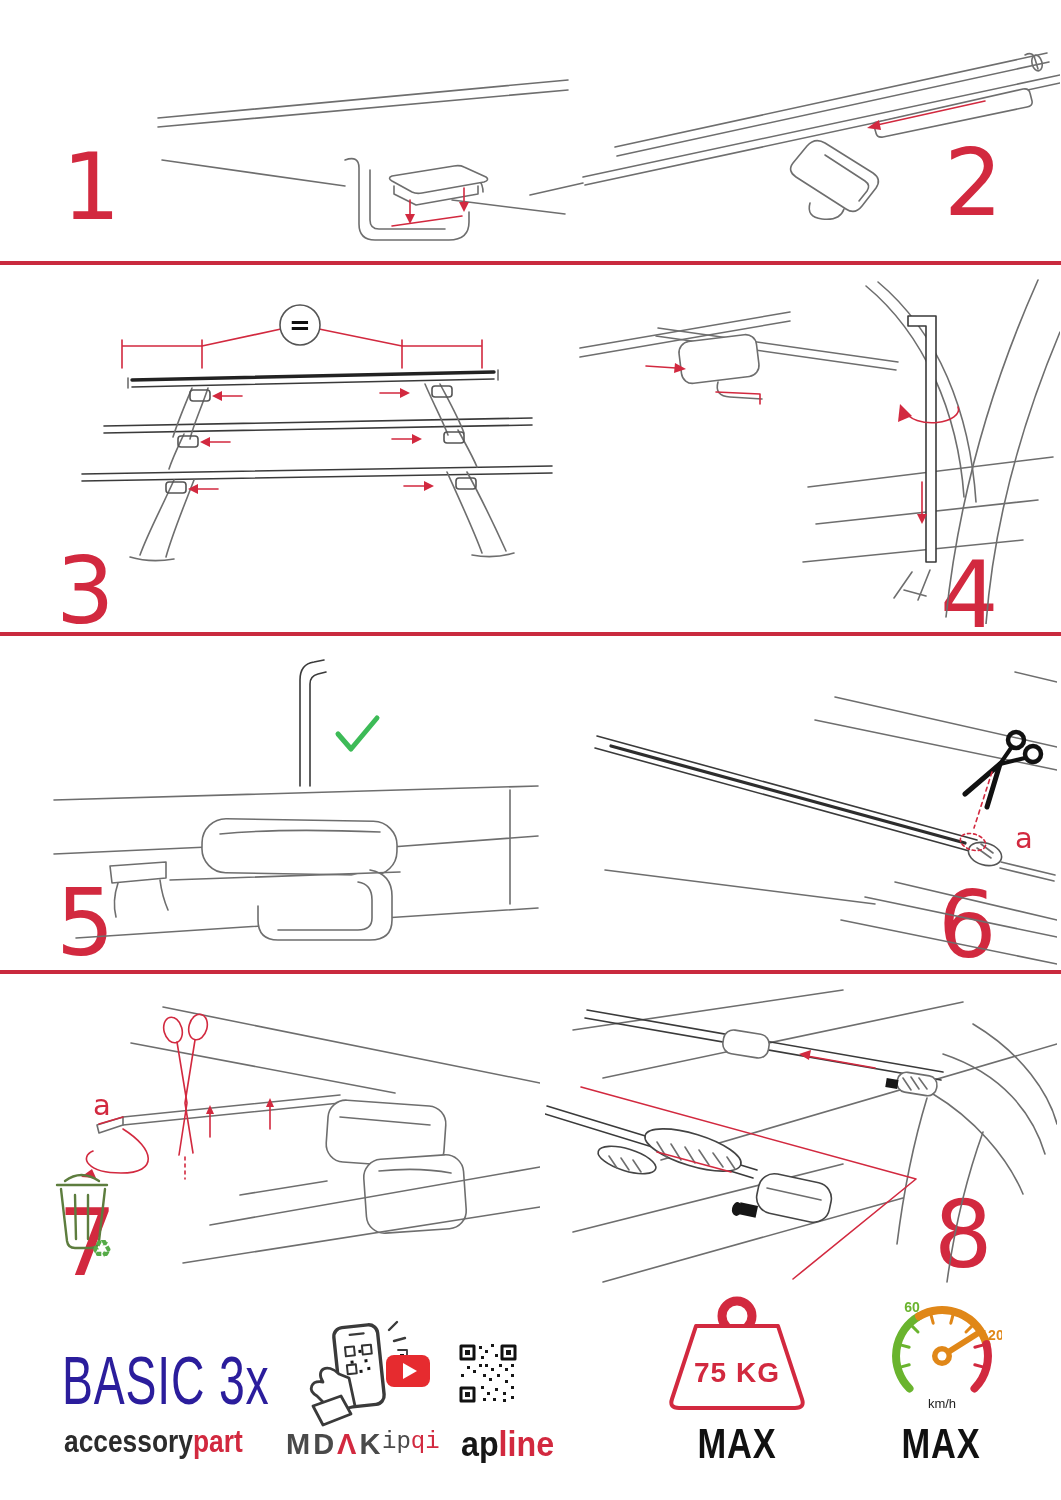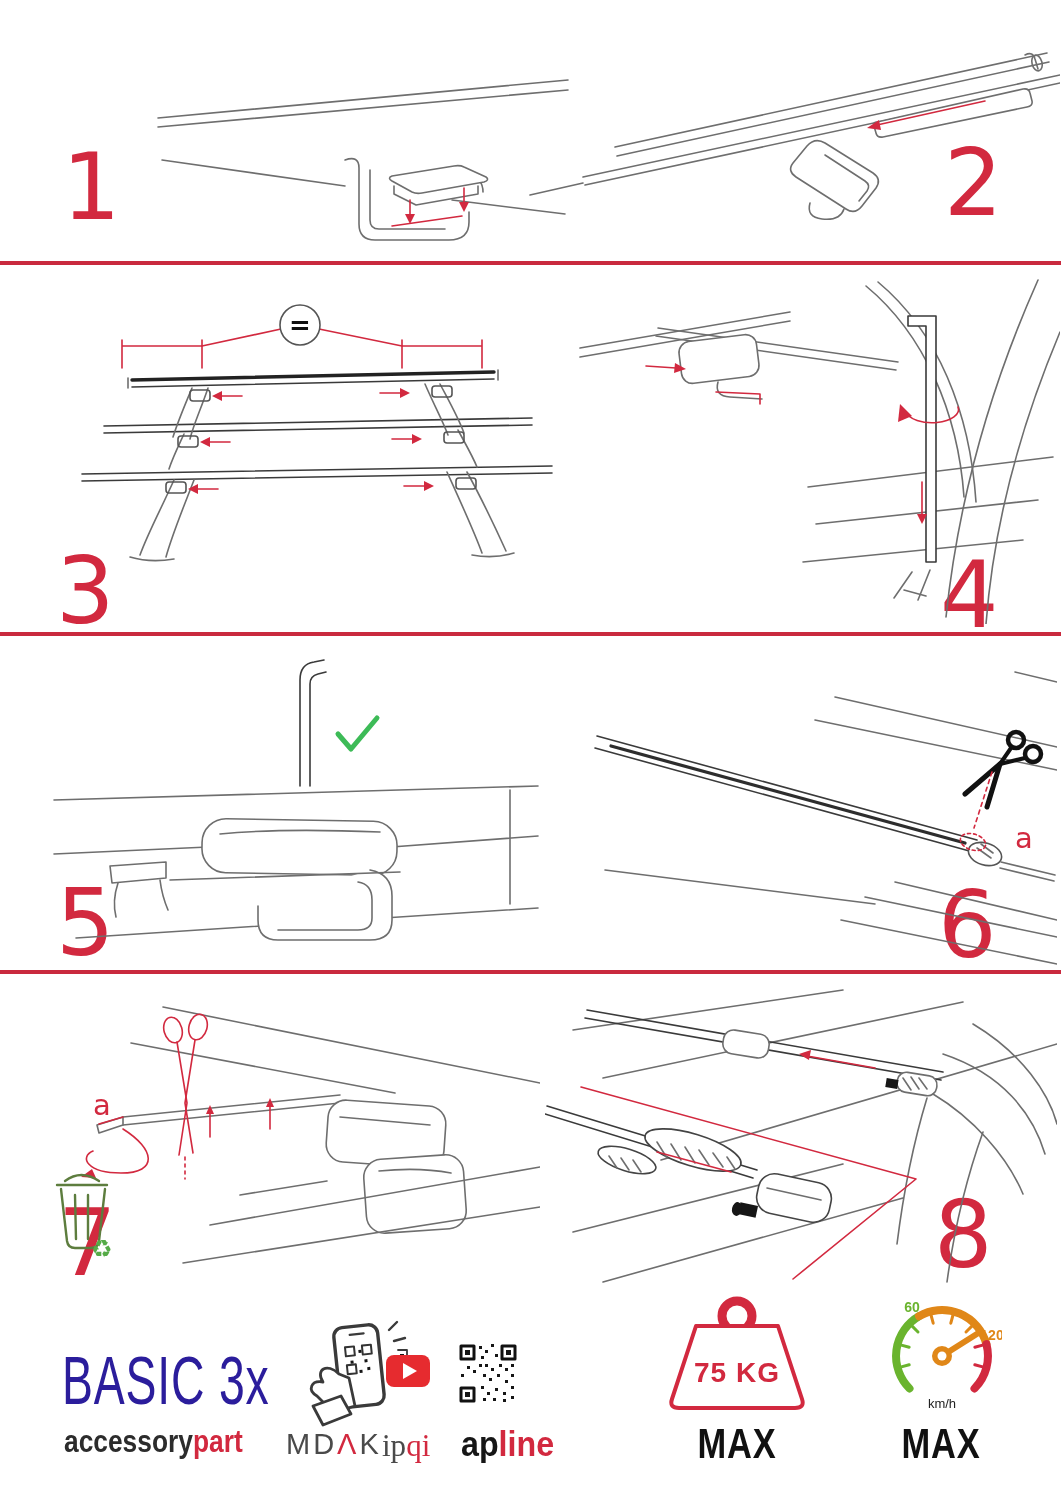--- a/index.html
+++ b/index.html
@@ -23,23 +23,23 @@
   .t-a{font:29px "DejaVu Sans",sans-serif;fill:#d2293f;stroke:none;}
   .t-rec{font:24px "DejaVu Sans",sans-serif;fill:#55ab47;stroke:none;}
   .t-kg{font:bold 28px "Liberation Sans",sans-serif;fill:#d2293f;letter-spacing:1px;stroke:none;}
   .t-60{font:bold 14px "Liberation Sans",sans-serif;fill:#6ab42e;stroke:none;}
   .t-120{font:bold 14px "Liberation Sans",sans-serif;fill:#e08718;stroke:none;}
   .t-kmh{font:13px "Liberation Sans",sans-serif;fill:#222;stroke:none;}
   .basic-logo{position:absolute;font-family:"Liberation Sans",sans-serif;font-size:58px;font-weight:400;
               color:#2b1d9c;letter-spacing:1px;transform:scale(0.80,1.18);transform-origin:left top;white-space:nowrap;}
   .brandline{position:absolute;font-family:"Liberation Sans",sans-serif;font-size:31px;font-weight:bold;
              color:#2c2c2c;transform:scaleX(0.85);transform-origin:left top;white-space:nowrap;}
-  .mdak{position:absolute;font-family:"Liberation Sans",sans-serif;font-size:29px;font-weight:normal;
+  .mdak{position:absolute;font-family:"Liberation Sans",sans-serif;font-size:29px;font-weight:bold;
         color:#4a4a4a;letter-spacing:3px;white-space:nowrap;}
-  .ipqi{position:absolute;font-family:Liberation Serif, serif;font-size:31px;color:#4a4a4a;white-space:nowrap;}
+  .ipqi{position:absolute;font-family:Liberation Mono, monospace;font-size:24px;color:#4a4a4a;white-space:nowrap;}
   .apline{position:absolute;font-family:"Liberation Sans",sans-serif;font-size:35px;font-weight:bold;
           color:#161616;transform:scaleX(0.92);transform-origin:left top;white-space:nowrap;}
   .red-t{color:#d2293f;}
   .max{position:absolute;font-family:"Liberation Sans",sans-serif;font-size:42px;font-weight:bold;color:#111;
        text-align:center;transform:scaleX(0.82);transform-origin:center top;letter-spacing:1px;}
 </style>
 </head>
 <body>
 
 <div class="page">

